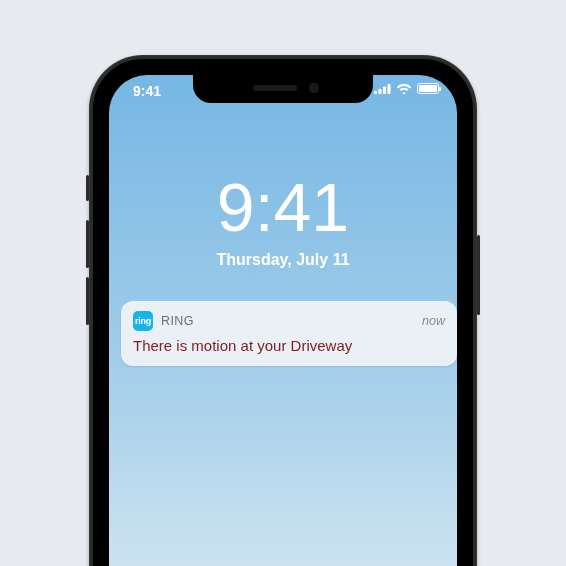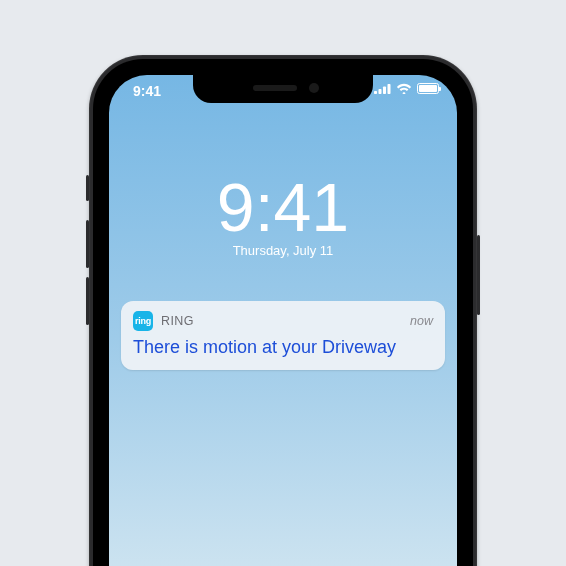--- a/index.html
+++ b/index.html
@@ -21,28 +21,28 @@
   .status{position:absolute;top:6px;left:0;right:0;height:24px;color:#fff;font-size:14px;font-weight:600;}
   .status-time{position:absolute;left:24px;top:2px;}
   .status-right{position:absolute;right:18px;top:2px;display:flex;align-items:center;gap:5px;}
   .sig-icon svg,.wifi-icon svg{display:block;}
   .battery{width:22px;height:11px;border:1px solid #fff;border-radius:2.5px;position:relative;box-sizing:border-box;}
   .battery:after{content:"";position:absolute;right:-3px;top:3px;width:2px;height:4px;background:#fff;border-radius:0 1px 1px 0;}
   .battery i{position:absolute;left:1px;top:1px;bottom:1px;right:1px;background:#fff;border-radius:1px;}
   
   .clock{position:absolute;top:98px;left:0;right:0;text-align:center;color:#fff;}
   .clock-time{font-size:68px;font-weight:200;line-height:1;letter-spacing:0px;}
-  .clock-date{font-size:13px;font-weight:400;margin-top:2px;}
+  .clock-date{font-size:16px;font-weight:700;margin-top:10px;}
   
-  .notif{position:absolute;left:12px;right:12px;top:226px;background:rgba(240,243,246,.92);border-radius:12px;padding:10px 12px 12px 12px;box-shadow:0 1px 2px rgba(0,0,0,.1);}
+  .notif{position:absolute;left:12px;right:0;top:226px;background:rgba(240,243,246,.92);border-radius:12px;padding:10px 12px 12px 12px;box-shadow:0 1px 2px rgba(0,0,0,.1);}
   .notif-head{display:flex;align-items:center;gap:8px;}
   .app-icon{width:20px;height:20px;border-radius:5px;background:#18b4e8;color:#fff;display:flex;align-items:center;justify-content:center;font-size:9px;font-weight:600;letter-spacing:-.3px;}
   .app-name{color:#6e6e73;font-size:12.5px;letter-spacing:.4px;}
   .notif-time{margin-left:auto;color:#8a8a8f;font-size:12.5px;font-style:italic;}
-  .notif-body{margin-top:6px;color:#1d4ed8;font-size:18px;}
+  .notif-body{margin-top:6px;color:#7f1d1d;font-size:15px;}
 </style>
 </head>
 <body>
 
 <div class="stage">
   <div class="phone">
     <div class="btn-side btn-mute"></div>
     <div class="btn-side btn-vol1"></div>
     <div class="btn-side btn-vol2"></div>
     <div class="btn-side btn-power"></div>

